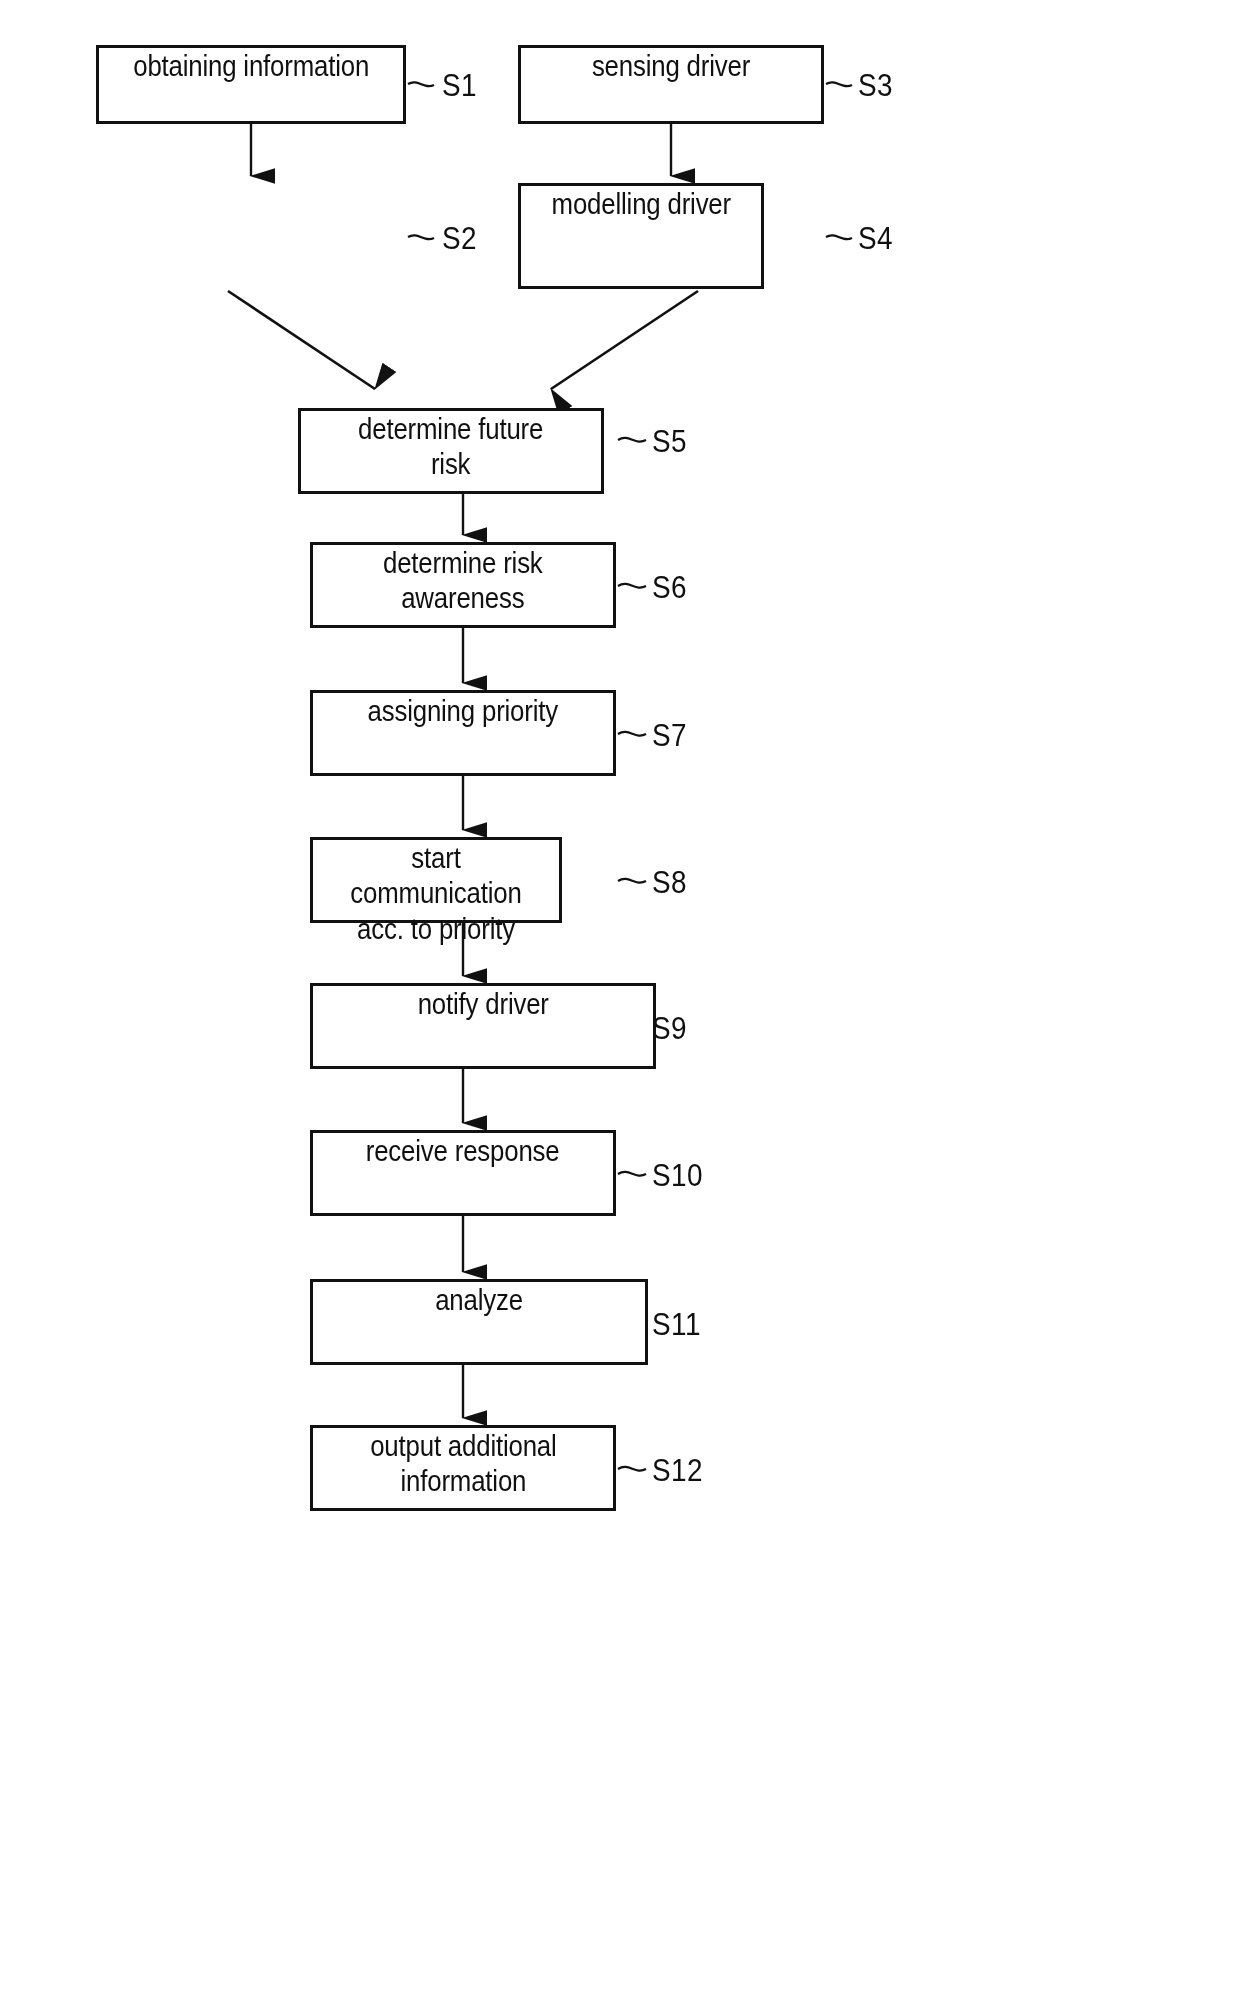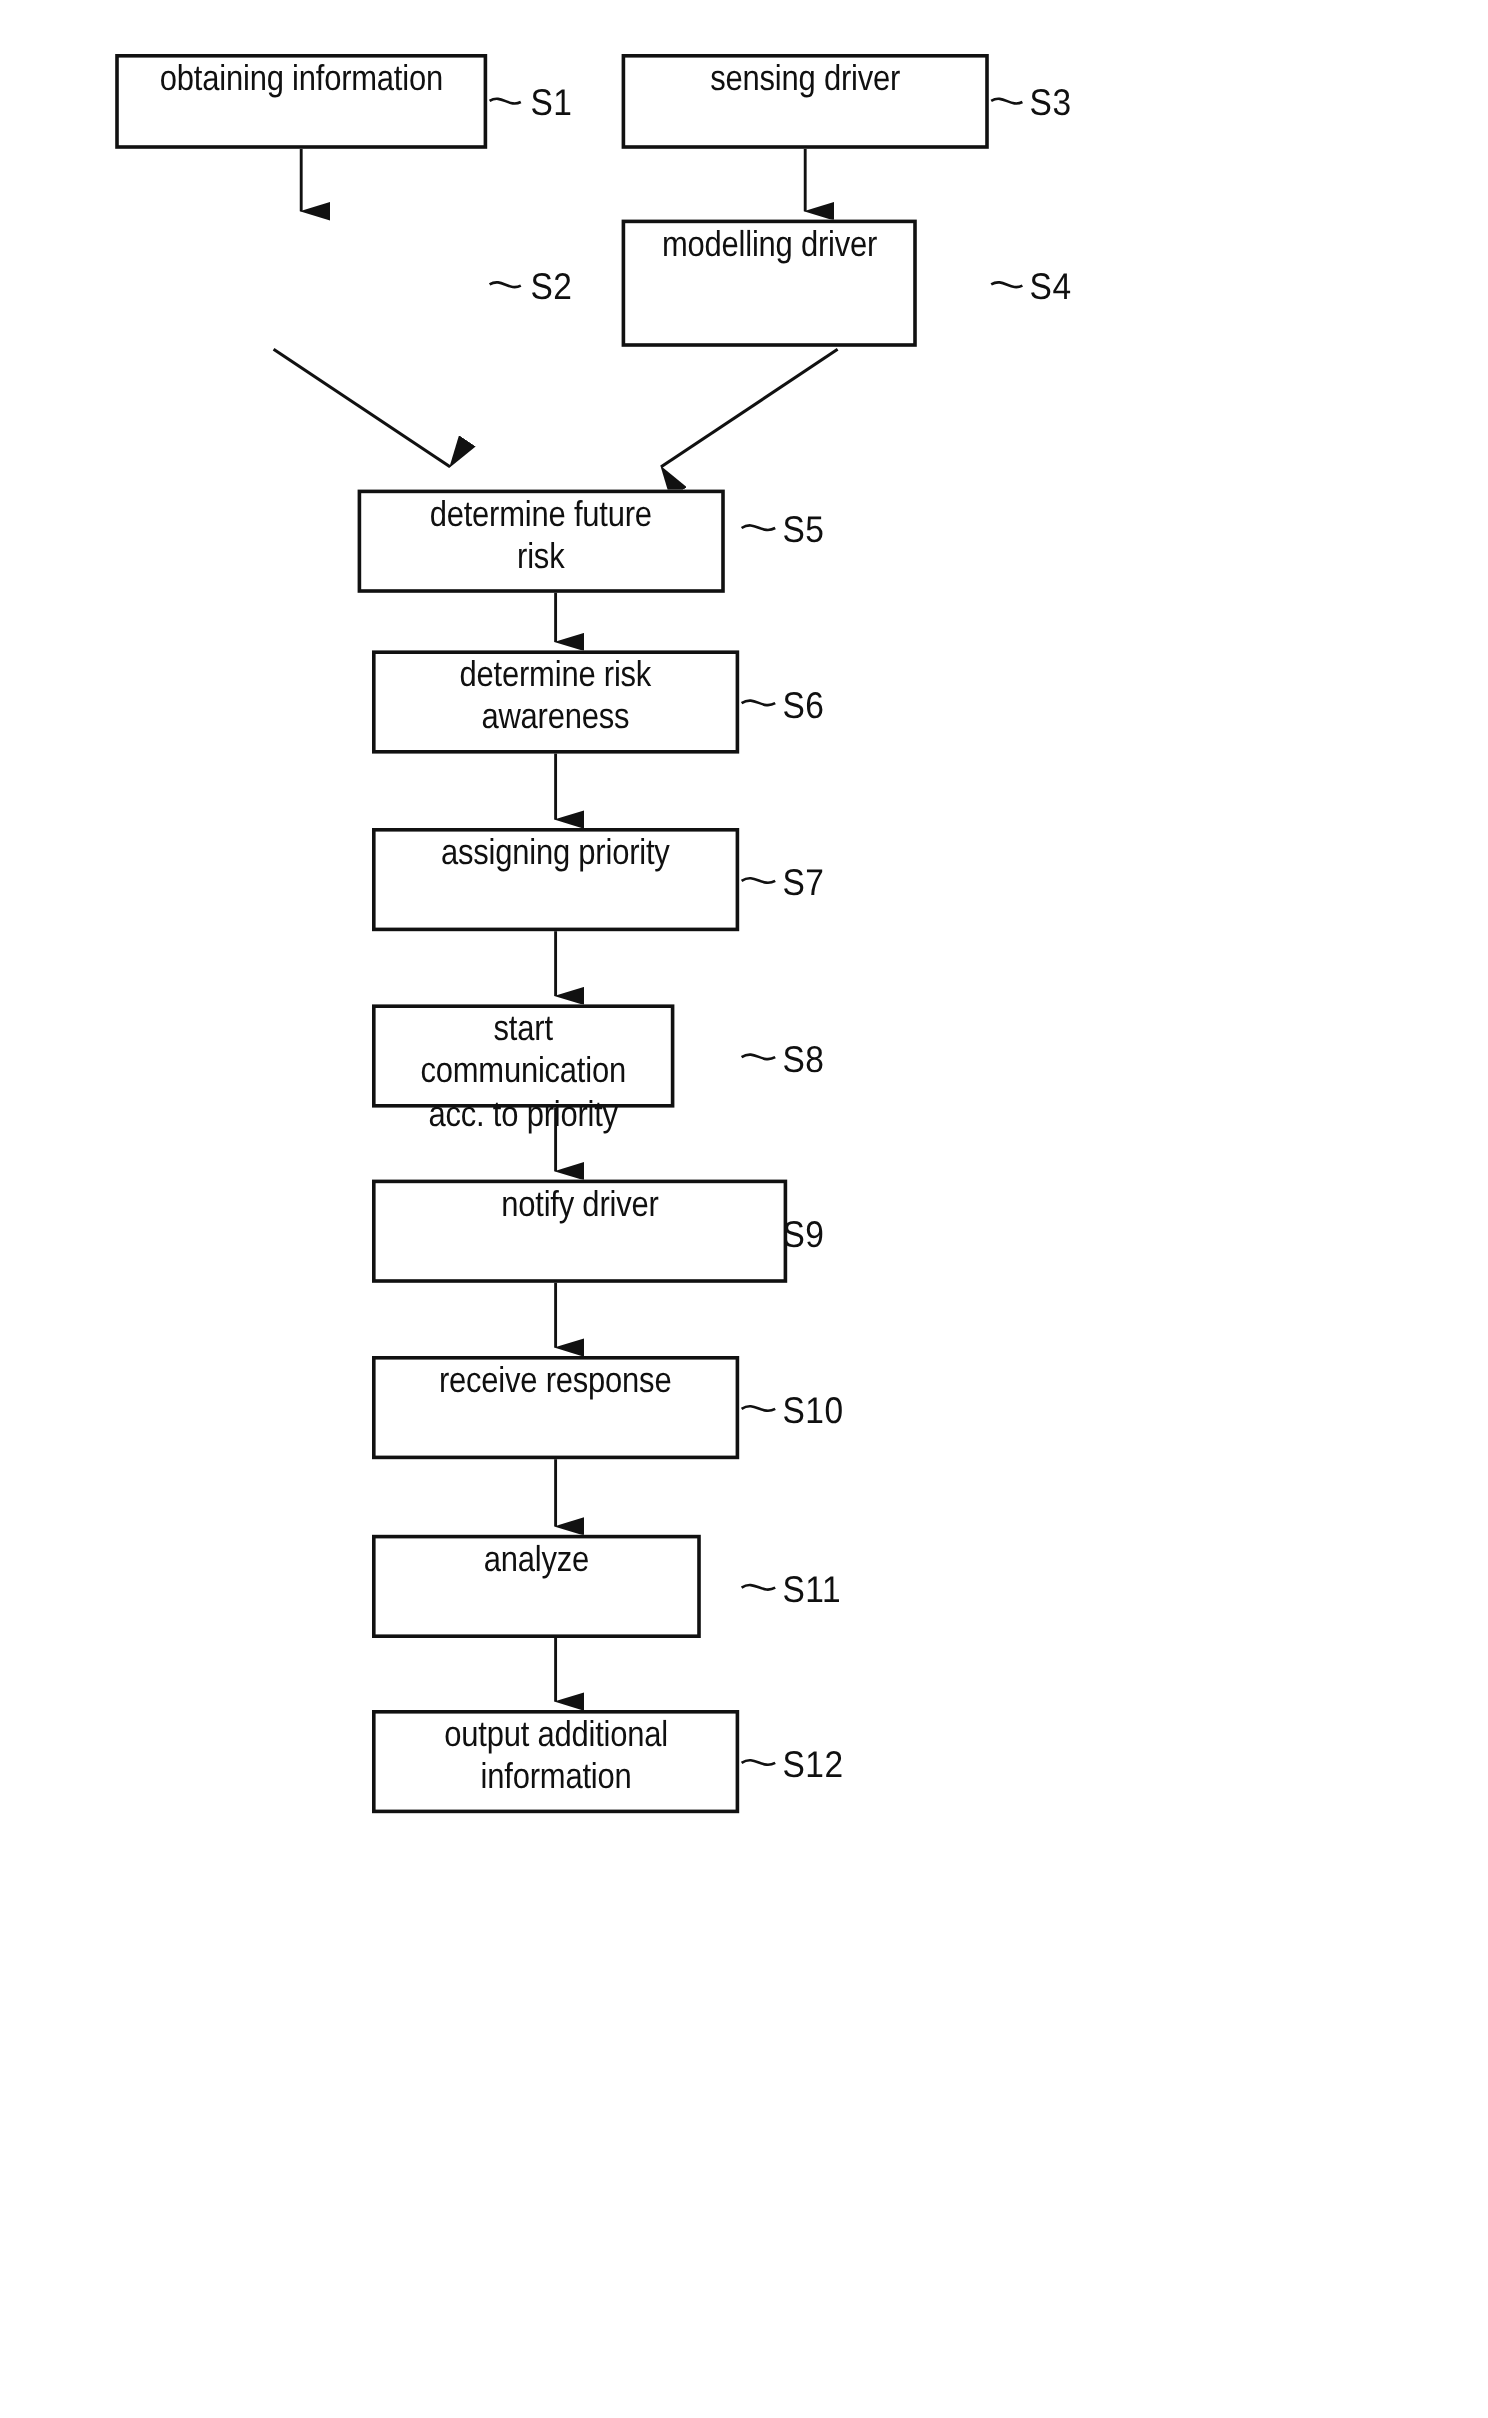--- a/index.html
+++ b/index.html
@@ -118,21 +118,21 @@
   <div class="node" style="left:310px; top:837px; width:252px; height:86px;">
     <span class="node-text">start communication
 acc. to priority</span>
   </div>
   <div class="node" style="left:310px; top:983px; width:346px; height:86px;">
     <span class="node-text">notify driver</span>
   </div>
   <div class="node" style="left:310px; top:1130px; width:306px; height:86px;">
     <span class="node-text">receive response</span>
   </div>
-  <div class="node" style="left:310px; top:1279px; width:274px; height:86px;">
+  <div class="node" style="left:310px; top:1279px; width:338px; height:86px;">
     <span class="node-text">analyze</span>
   </div>
   <div class="node" style="left:310px; top:1425px; width:306px; height:86px;">
     <span class="node-text">output additional
 information</span>
   </div>
 
   <div class="step-label" style="left:442px; top:68px;">S1</div>
   <div class="step-label" style="left:442px; top:221px;">S2</div>
   <div class="step-label" style="left:858px; top:68px;">S3</div>

